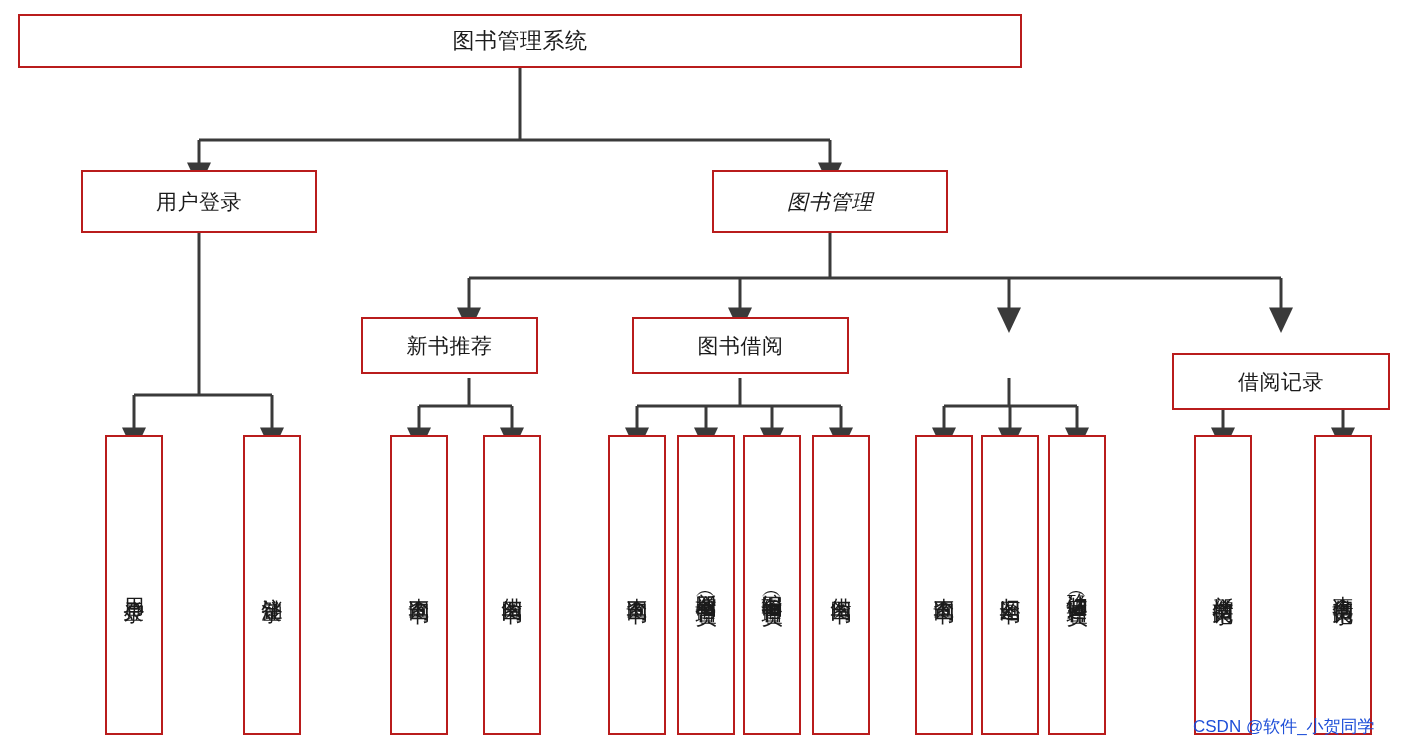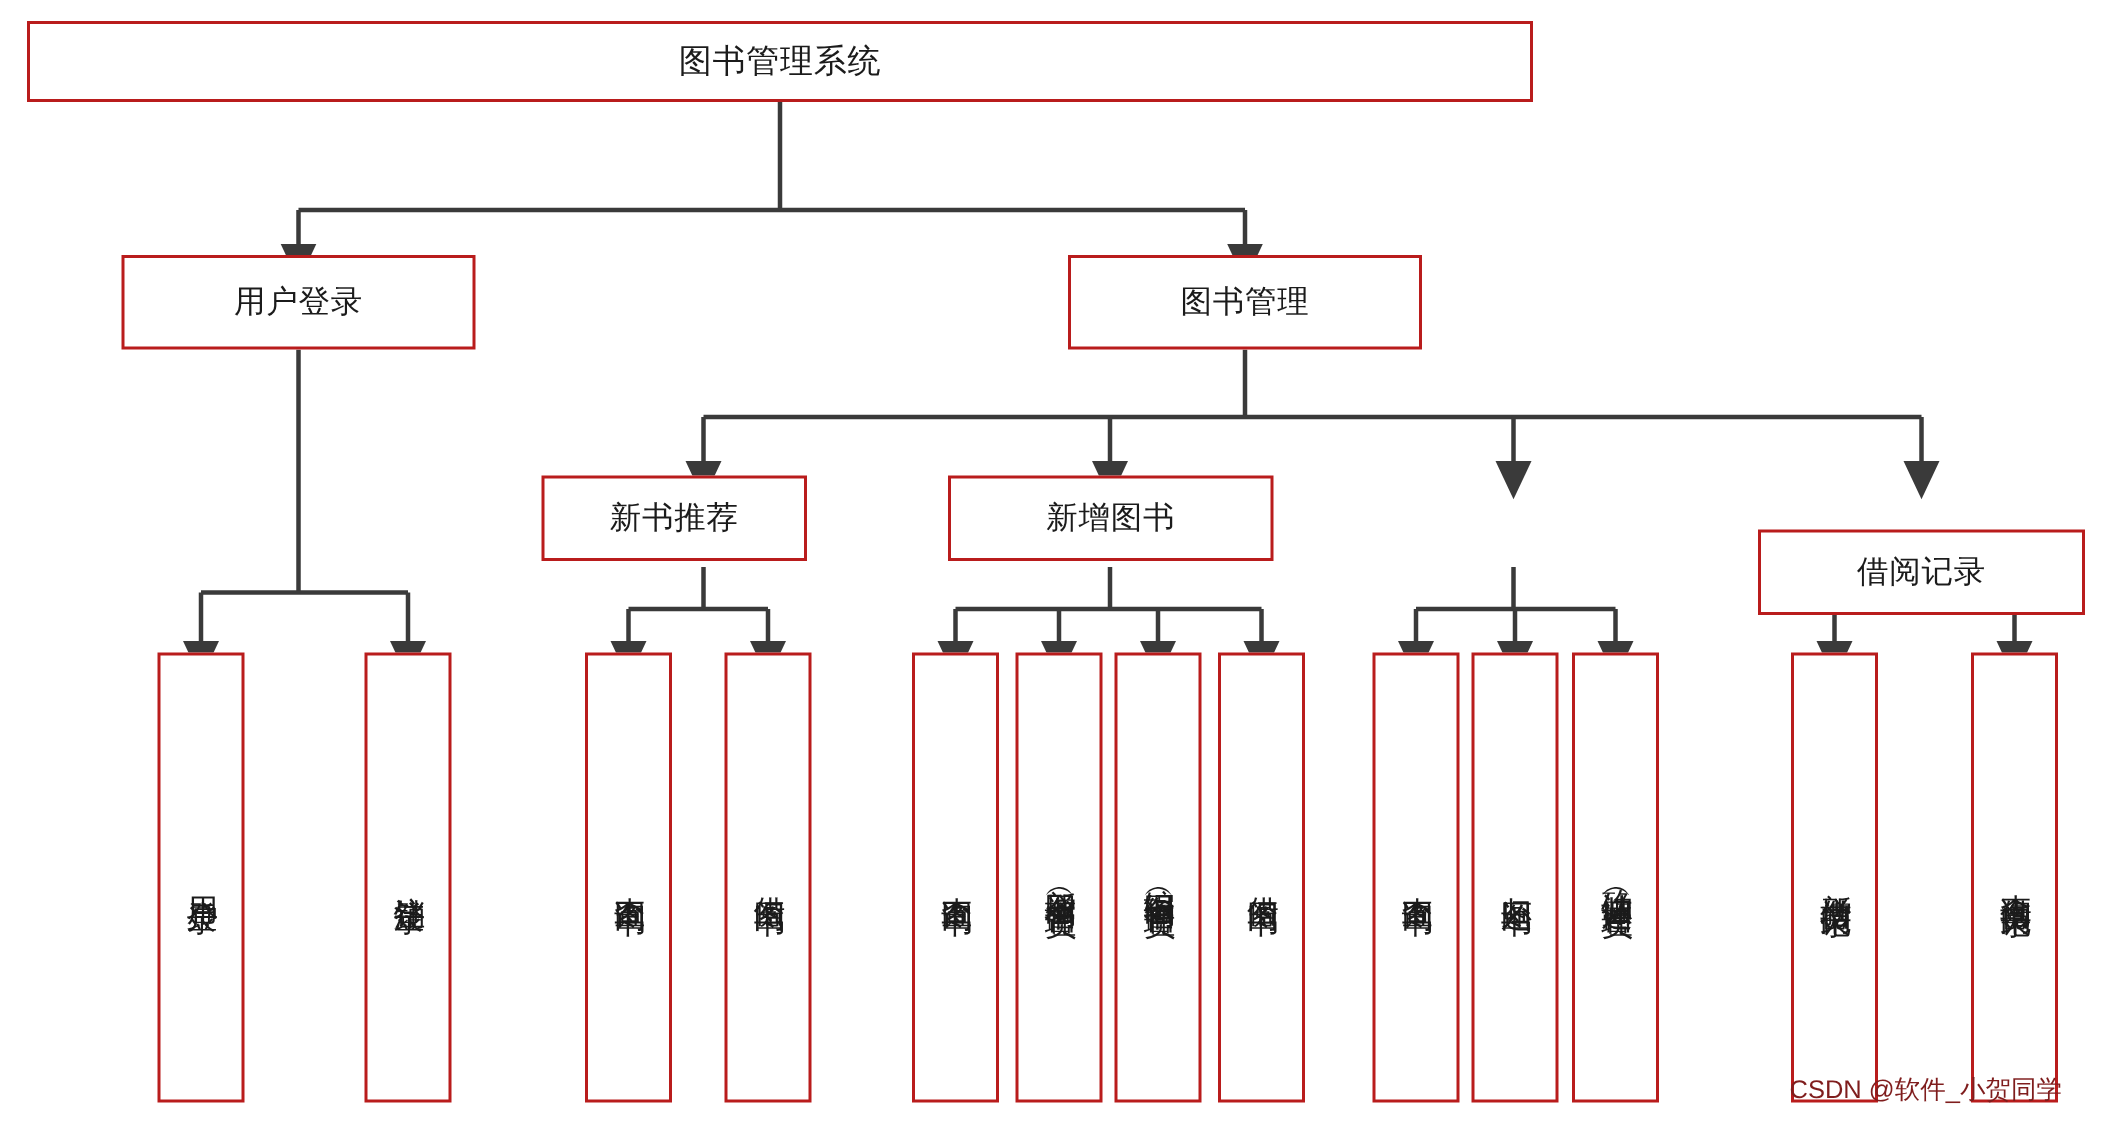--- a/index.html
+++ b/index.html
@@ -58,21 +58,21 @@
     font-size: 21px;
     letter-spacing: 2px;
     line-height: 1.05;
     max-height: 100%;
   }
   .watermark {
     position: absolute;
     left: 1193px;
     top: 715px;
     font-size: 17px;
-    color: #7f1d1d;
+    color: #1d4ed8;
     white-space: nowrap;
     z-index: 3;
     font-family: "Liberation Sans", "DejaVu Sans", sans-serif;
   }
 </style>
 </head>
 <body>
 
 <div id="canvas">
 
@@ -128,29 +128,29 @@
     </g>
   </svg>
 
   <div class="node horiz root" style="left:18px; top:14px; width:1004px; height:54px;">
     <span class="label">图书管理系统</span>
   </div>
 
   <div class="node horiz" style="left:81px; top:170px; width:236px; height:63px;">
     <span class="label">用户登录</span>
   </div>
-  <div class="node horiz" style="left:712px; top:170px; width:236px; height:63px;">
+  <div class="node horiz" style="left:712px; top:170px; width:236px; height:63px;font-style:italic;">
     <span class="label">图书管理</span>
   </div>
 
   <div class="node horiz" style="left:361px; top:317px; width:177px; height:57px;">
     <span class="label">新书推荐</span>
   </div>
   <div class="node horiz" style="left:632px; top:317px; width:217px; height:57px;">
-    <span class="label">新增图书</span>
+    <span class="label">图书借阅</span>
   </div>
   <div class="node horiz" style="left:1172px; top:317px; width:218px; height:57px;margin-top:36px;">
     <span class="label">借阅记录</span>
   </div>
 
   <div class="node vert" style="left:105px; top:435px; width:58px; height:300px;">
     <span class="label">用户登录</span>
   </div>
   <div class="node vert" style="left:243px; top:435px; width:58px; height:300px;">
     <span class="label">注销登录</span>

